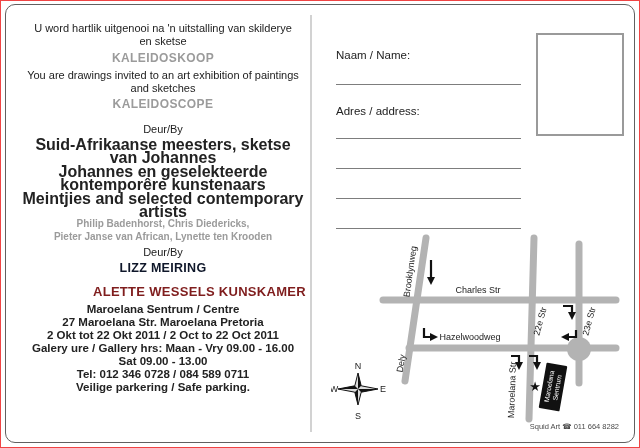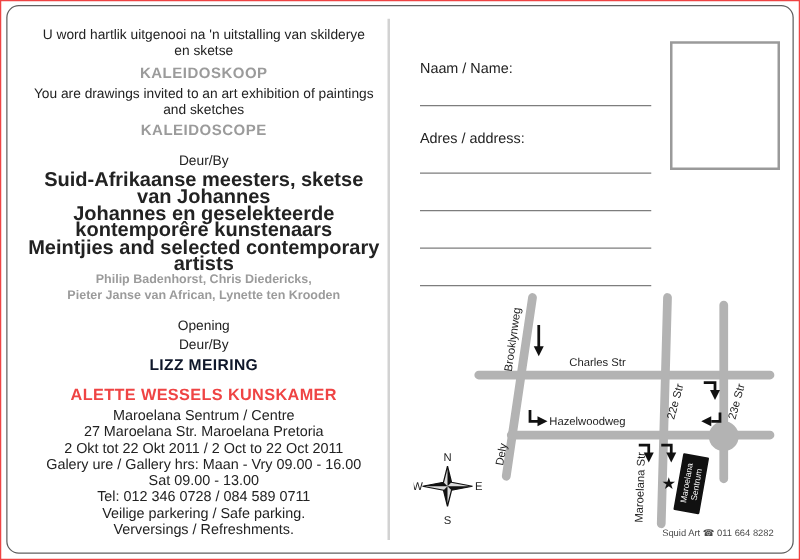--- a/index.html
+++ b/index.html
@@ -17,22 +17,22 @@
   
   .left-col{
     position:absolute;left:14px;top:15px;width:286px;text-align:center;color:#222;
   }
   .ln{font-size:11px;line-height:13px;font-weight:400;}
   .ttl{font-size:12px;line-height:15px;font-weight:700;color:#9b9b9b;letter-spacing:.4px;}
   .bld{font-size:16px;line-height:13.4px;font-weight:700;}
   .gbld{font-size:10px;line-height:12.8px;font-weight:700;color:#9b9b9b;}
   .date{font-size:13.5px;line-height:16px;font-weight:700;}
   .pres{font-size:12.5px;line-height:15px;font-weight:700;color:#0f172a;letter-spacing:.3px;}
-  .gal{font-size:13px;line-height:15.5px;font-weight:700;color:#ef4444;letter-spacing:.3px;}
-  .venue{font-size:11.5px;line-height:13.1px;font-weight:400;}
+  .gal{font-size:13px;line-height:15.5px;font-weight:700;color:#7f1d1d;letter-spacing:.3px;text-align:right;}
+  .venue{font-size:11.5px;line-height:13.1px;font-weight:700;}
   
   .field-label{position:absolute;font-size:11.5px;color:#222;}
   .rule{position:absolute;left:330px;width:185px;height:0;border-top:1.5px solid #7d7d7d;}
   .stamp-box{position:absolute;left:530px;top:28px;width:84px;height:99px;border:2px solid #9a9a9a;background:#fff;}
   .map-svg{position:absolute;left:325px;top:228px;}
   .map-label{font-size:9px;fill:#222;}
   .map-credit{font-size:7.5px;fill:#4a4a4a;}
   .compass-letter{font-size:9px;fill:#222;}
 </style>
 </head>
@@ -48,32 +48,30 @@
       <div class="ttl" style="margin-top:3px">KALEIDOSKOOP</div>
       <div class="ln" style="margin-top:3px">You are drawings invited to an art exhibition of paintings</div>
       <div class="ln">and sketches</div>
       <div class="ttl" style="margin-top:2px">KALEIDOSCOPE</div>
       <div class="ln" style="margin-top:11px">Deur/By</div>
       <div class="bld" style="margin-top:2px">Suid-Afrikaanse meesters, sketse van Johannes</div>
       <div class="bld">Johannes en geselekteerde kontemporêre kunstenaars</div>
       <div class="bld">Meintjies and selected contemporary artists</div>
       <div class="gbld">Philip Badenhorst, Chris Diedericks,</div>
       <div class="gbld">Pieter Janse van African, Lynette ten Krooden</div>
-      <div class="ln" style="margin-top:11px">Opening</div>
       <div class="ln" style="margin-top:2px">Deur/By</div>
       <div class="pres" style="margin-top:2px">LIZZ MEIRING</div>
       <div class="gal" style="margin-top:8px">ALETTE WESSELS KUNSKAMER</div>
       <div class="venue" style="margin-top:3px">Maroelana Sentrum / Centre</div>
       <div class="venue">27 Maroelana Str. Maroelana Pretoria</div>
       <div class="venue">2 Okt tot 22 Okt 2011 / 2 Oct to 22 Oct 2011</div>
       <div class="venue">Galery ure / Gallery hrs: Maan - Vry 09.00 - 16.00</div>
       <div class="venue">Sat 09.00 - 13.00</div>
       <div class="venue">Tel: 012 346 0728 / 084 589 0711</div>
       <div class="venue">Veilige parkering / Safe parking.</div>
-      <div class="venue">Verversings / Refreshments.</div>
     </div>
 
     <div class="field-label" style="left:330px;top:44px">Naam / Name:</div>
     <div class="rule" style="top:79px"></div>
     <div class="field-label" style="left:330px;top:100px">Adres / address:</div>
     <div class="rule" style="top:133px"></div>
     <div class="rule" style="top:163px"></div>
     <div class="rule" style="top:193px"></div>
     <div class="rule" style="top:223px"></div>
     <div class="stamp-box"></div>

